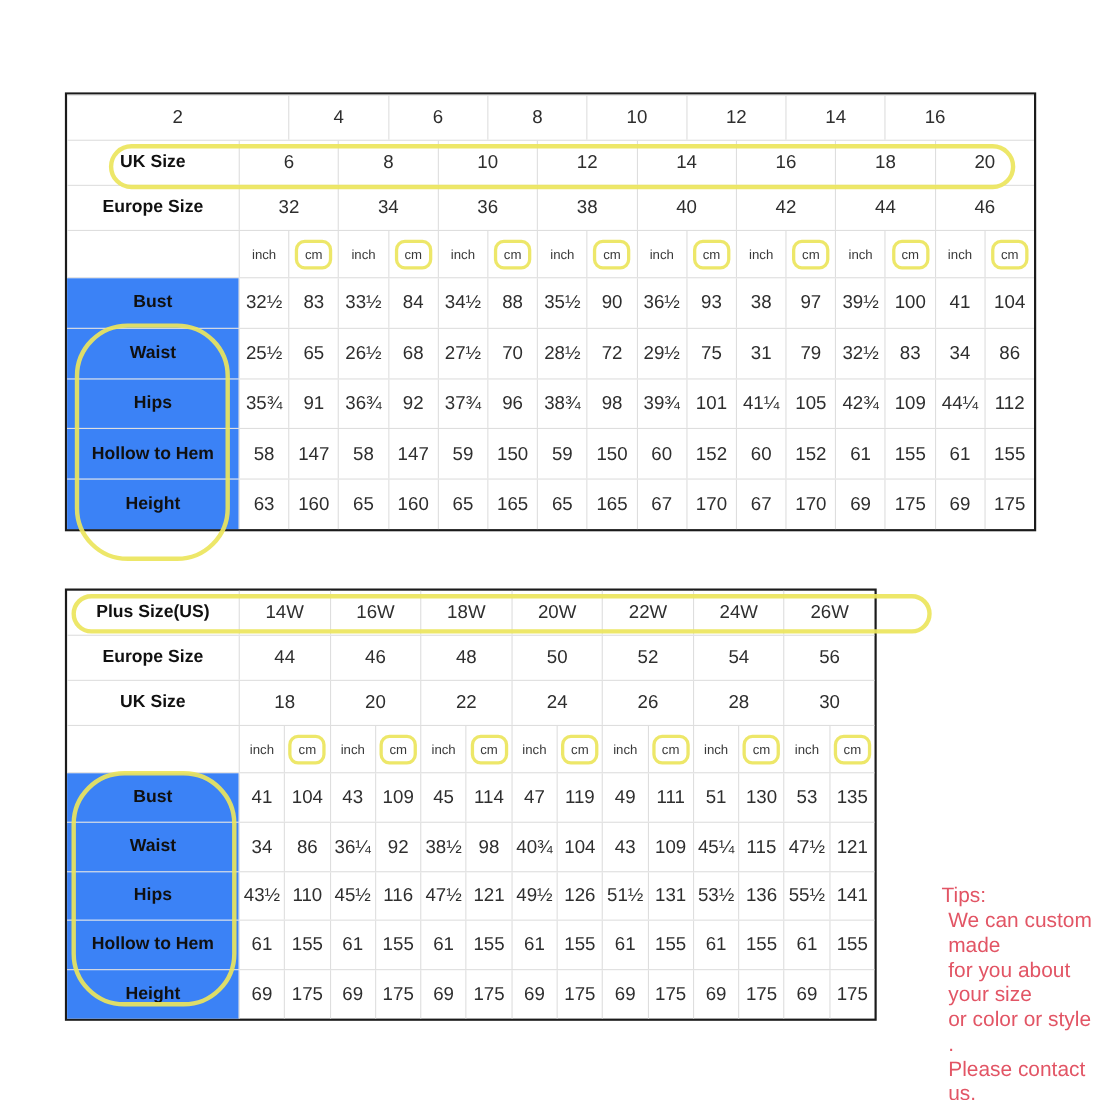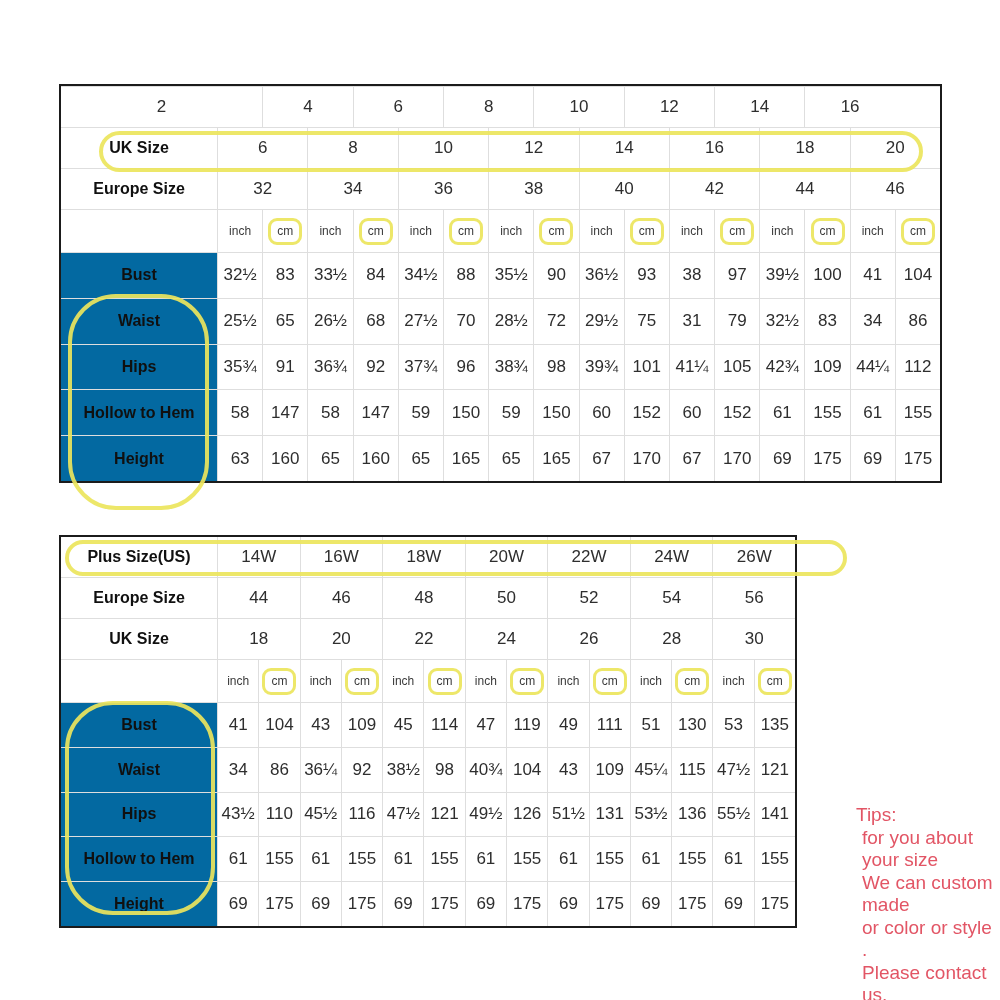--- a/index.html
+++ b/index.html
@@ -40,21 +40,21 @@
   .r-unit{height:42px;}
   .t1 .r-meas{height:44.8px;}
   .t2 .r-meas{height:43.8px;}
   .row > div{
     display:flex;align-items:center;justify-content:center;
     border-left:1px solid var(--grid);box-sizing:border-box;
     white-space:nowrap;overflow:visible;
   }
   .row > div:first-child{border-left:none;}
   .lbl{font-weight:bold;color:#101010;font-size:16px;}
-  .lbl.gray{background:#0369a1;}
+  .lbl.gray{background:#3b82f6;}
   .span2{grid-column:span 2;}
   .num{font-size:17px;}
   .unit{font-size:12px;color:#3a3a3a;}
   .cmbox{
     border:3px solid var(--yl);border-radius:9px;
     padding:0 6px;line-height:21px;display:inline-block;
   }
 
   
   .ov{position:absolute;border:4px solid var(--yl);box-sizing:border-box;pointer-events:none;z-index:6;}
@@ -390,19 +390,19 @@
           <div class="num">175</div>
         </div>
       </div>
     <div class="ov ov-plusrow"></div>
     <div class="ov ov-t2labels"></div>
   </section>
 
   <aside class="tips">
     <div class="ttitle">Tips:</div>
 
-  <div class="tline">for you about your size</div>
-      <div class="tline">We can custom made</div>
+  <div class="tline">We can custom made</div>
+      <div class="tline">for you about your size</div>
       <div class="tline">or color or style .</div>
       <div class="tline">Please contact us.</div>
     </aside>
 
 </div>
 
 </body></html>

